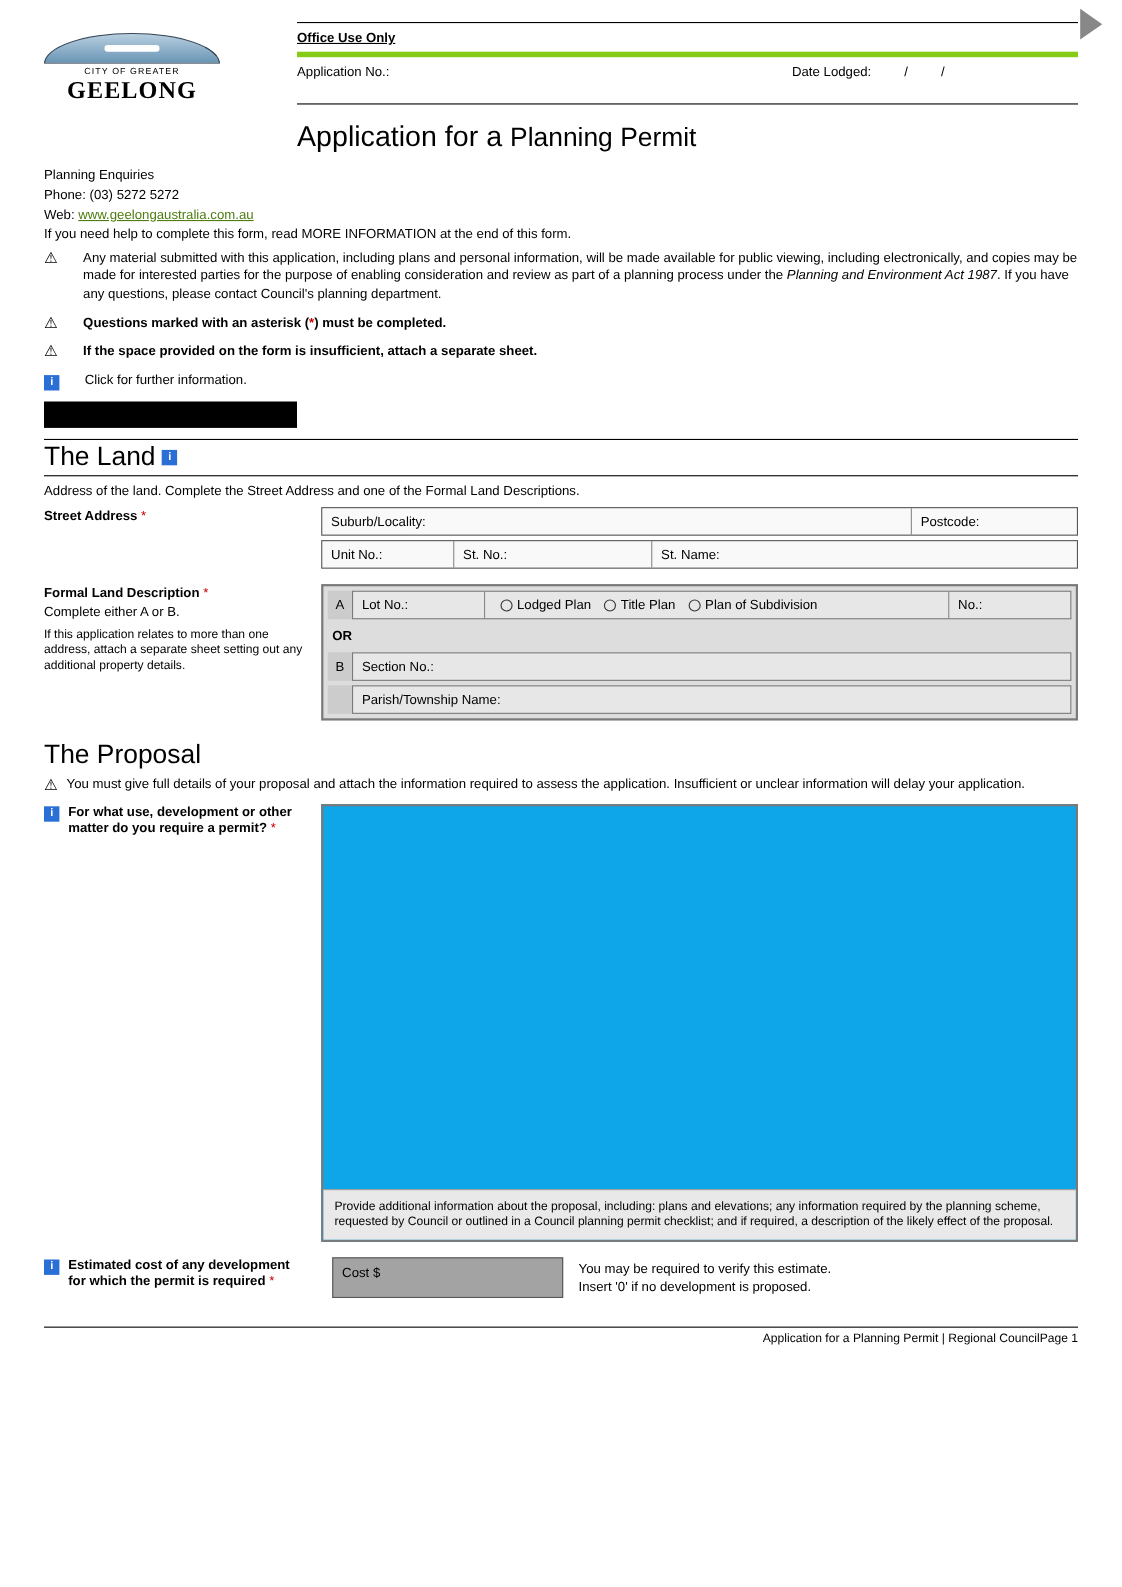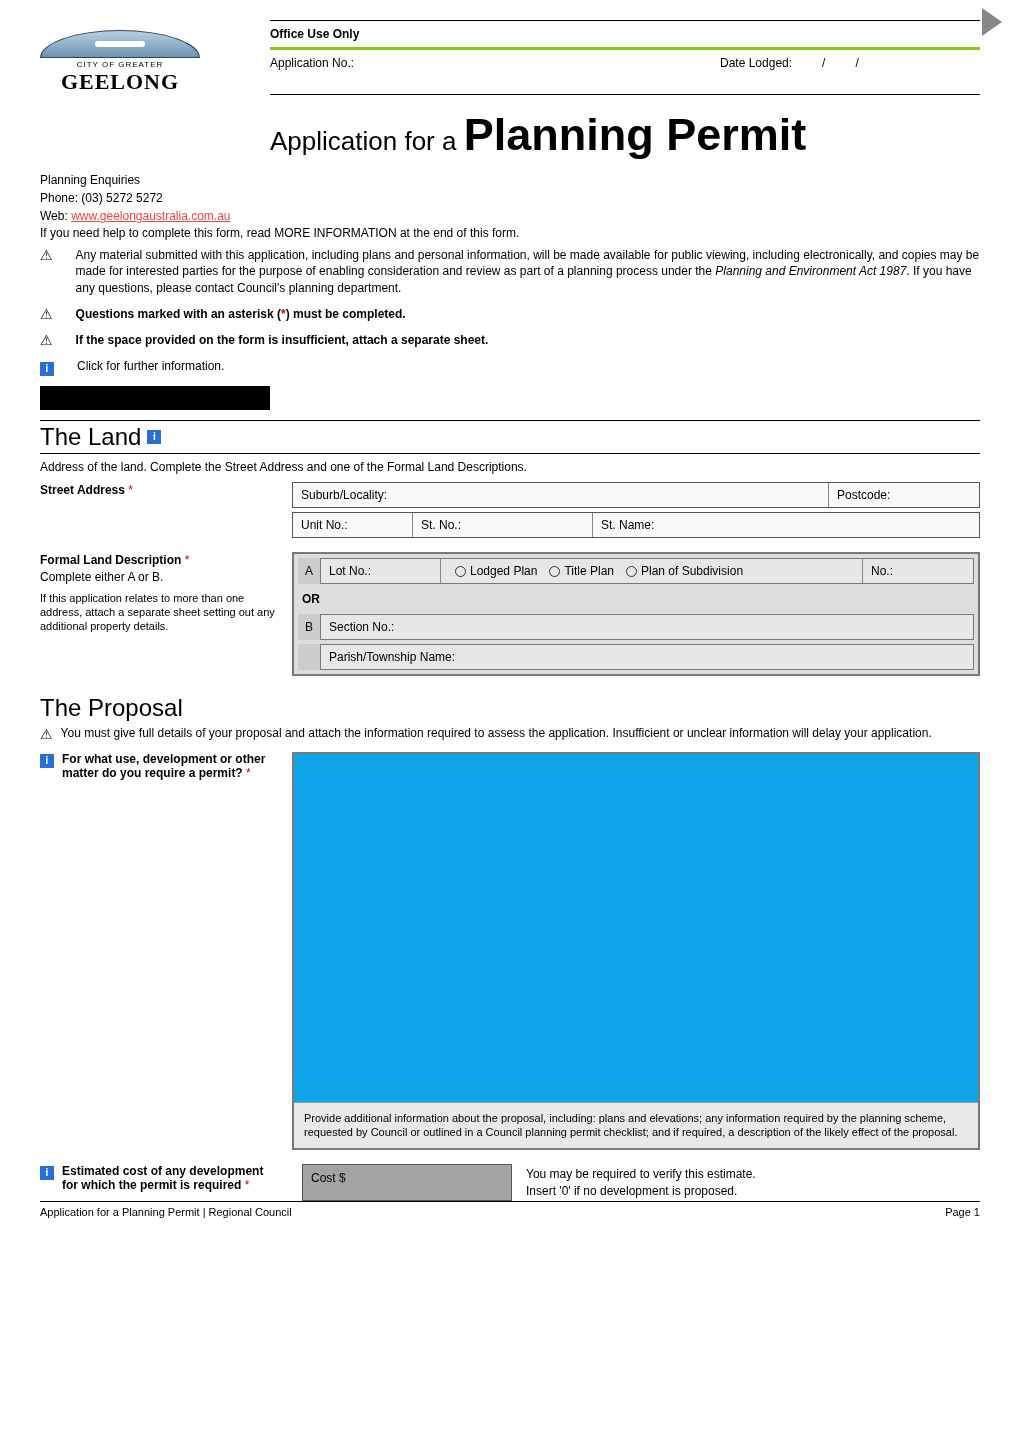--- a/index.html
+++ b/index.html
@@ -52,42 +52,43 @@
     font-size: 22px;
     letter-spacing: 1px;
     text-align: center;
   }
   .office-block {
     flex: 1;
     border-top: 1.5px solid #000;
     border-bottom: 1.5px solid #000;
   }
   .office-top {
-    border-bottom: 3px solid #84cc16;
+    border-bottom: 5px solid #84cc16;
     padding: 6px 0;
     font-weight: bold;
+    text-decoration: underline;
   }
   .office-bot {
     display: flex;
     padding: 6px 0;
   }
   .office-bot .appno { flex:1; }
   .office-bot .date { width: 260px; display:flex; gap:30px; }
   .title-row {
     margin: 14px 0 10px 230px;
   }
   .title-row .small { font-size: 26px; }
-  .title-row .big { font-size: 45px; font-weight: bold; }
+  .title-row .big { font-size: 24px; font-weight: normal; }
   .intro-row { display:flex;flex-direction:column; }
   .contact-block {
     width: 230px;
     font-size: 12px;
     line-height: 1.5;
   }
-  .contact-block a { color: #ef4444; }
+  .contact-block a { color: #4d7c0f; }
   .intro-text { flex:1; }
   .intro-text p { margin-bottom: 6px; line-height:1.35;}
   .warn-line { display:flex; gap:23px; align-items:flex-start; margin-top:4px;}
   .warn-icon::before { content:"\26A0"; font-size:14px; }
   .info-icon {
     display:inline-block; width:14px; height:14px;
     background:#2a6fd6; color:#fff; font-weight:bold;
     text-align:center; line-height:14px; font-size:10px;
     border-radius:0;
   }
@@ -185,23 +186,25 @@
   .cost-label { width:252px; padding-right:12px;}
   .cost-field {
     width:210px;
     border:1px solid #555;
     background:#a3a3a3;
     padding:6px 8px;
   }
   .cost-note { flex:1; padding:2px 4px; line-height:1.35;}
   .footer {
     border-top:1.5px solid #000;
+    margin-top:26px;
     padding-top:4px;
     display:flex;
     font-size:11px;
+    text-align:right;
   }
   .footer .fl { flex:1;}
   .em { font-style:italic; }
 </style>
 </head>
 <body>
 
 <div class="nav-arrow"></div>
 
 <div class="header-row">

